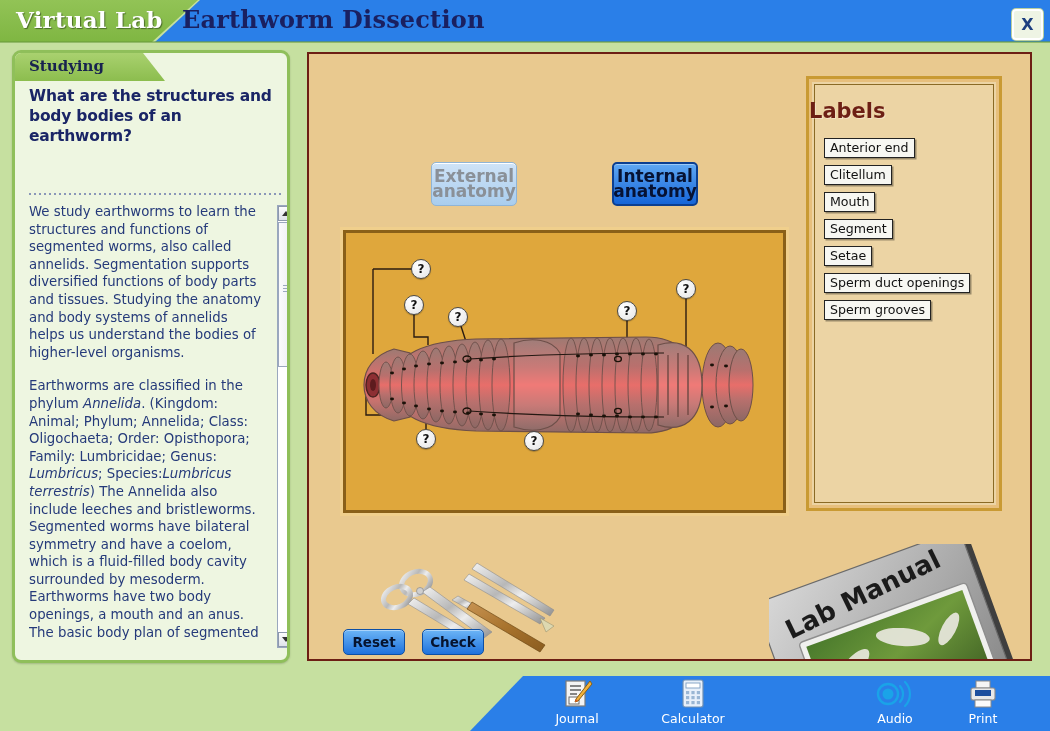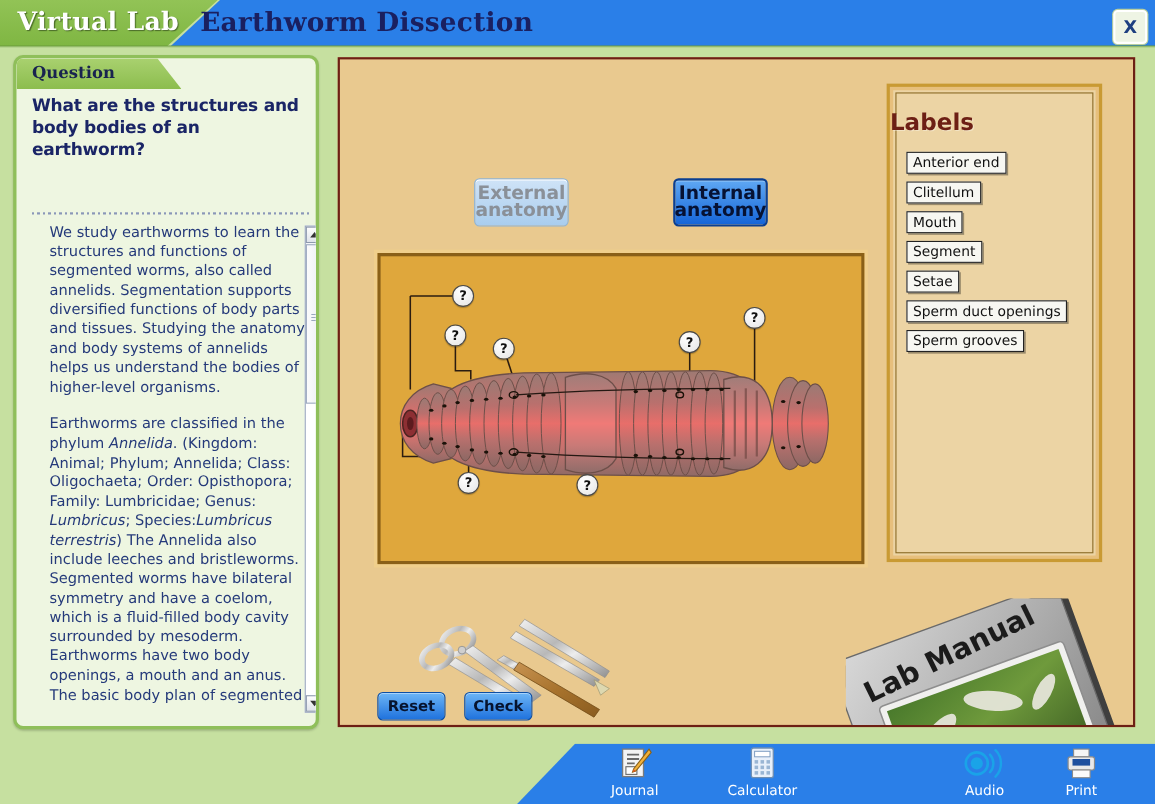--- a/index.html
+++ b/index.html
@@ -32,21 +32,21 @@
     box-shadow:0 1px 2px rgba(0,0,0,.18);overflow:hidden;}
   #qpanel-tab{position:absolute;left:0;top:0;width:150px;height:28px;
     background:linear-gradient(#a9d16f,#8cbd4e);
     clip-path:polygon(0 0,128px 0,150px 28px,0 28px);}
   #qpanel-tab-label{position:absolute;left:14px;top:4px;font-family:"DejaVu Serif","Liberation Serif",serif;
     font-weight:bold;font-size:15px;color:#18234f;}
   #qtext{position:absolute;left:14px;top:33px;width:250px;font-weight:bold;font-size:15.5px;
     line-height:20px;color:#1a2566;letter-spacing:-.2px;}
   #qdivider{position:absolute;left:14px;top:140px;width:252px;height:2px;
     background-image:repeating-linear-gradient(to right,#8a97b8 0 2px,transparent 2px 5px);}
-  #qbody-wrap{position:absolute;left:14px;top:150px;width:254px;height:445px;overflow:hidden;margin-left:16px;}
+  #qbody-wrap{position:absolute;left:14px;top:150px;width:254px;height:445px;overflow:hidden;}
   #qbody{position:absolute;left:0;top:0;width:238px;font-size:13.3px;line-height:17.6px;color:#253a7a;}
   #qbody p{margin:0 0 16px 0;}
   #qbody i{font-style:italic;}
   
   #qscroll{position:absolute;left:262px;top:152px;width:17px;height:443px;background:#ffffff;border:1px solid #9aa7be;box-sizing:border-box;}
   .sb-arrow{position:absolute;left:0;width:15px;height:15px;background:linear-gradient(#fdfdfd,#dfe3ea);
     border:1px solid #8d99ad;box-sizing:border-box;display:flex;align-items:center;justify-content:center;cursor:pointer;}
   .sb-arrow.up{top:0;} .sb-arrow.down{bottom:0;}
   .sb-arrow i{display:block;width:0;height:0;border-left:4px solid transparent;border-right:4px solid transparent;}
   .sb-arrow.up i{border-bottom:5px solid #333;}
@@ -124,21 +124,21 @@
   <div id="vlab-title">Virtual Lab</div>
   <div id="lab-title">Earthworm Dissection</div>
   <div id="header-underline"></div>
 </div>
 <div id="close-btn">
   <span>X</span>
 </div>
 
 <div id="qpanel">
   <div id="qpanel-tab"></div>
-  <div id="qpanel-tab-label">Question</div>
+  <div id="qpanel-tab-label">Studying</div>
   <div id="qtext">What are the structures and body bodies of an earthworm?</div>
   <div id="qdivider"></div>
 
   <div id="qbody-wrap">
     <div id="qbody">
         <p>We study earthworms to learn the structures and functions of segmented worms, also called annelids. Segmentation supports diversified functions of body parts and tissues. Studying the anatomy and body systems of annelids helps us understand the bodies of higher-level organisms.</p>
         <p>Earthworms are classified in the phylum <i>Annelida</i>. (Kingdom: Animal; Phylum; Annelida; Class: Oligochaeta; Order: Opisthopora; Family: Lumbricidae; Genus: <i>Lumbricus</i>; Species:<i>Lumbricus terrestris</i>) The Annelida also include leeches and bristleworms. Segmented worms have bilateral symmetry and have a coelom, which is a fluid-filled body cavity surrounded by mesoderm. Earthworms have two body openings, a mouth and an anus. The basic body plan of segmented</p>
       </div>
   </div>
 

